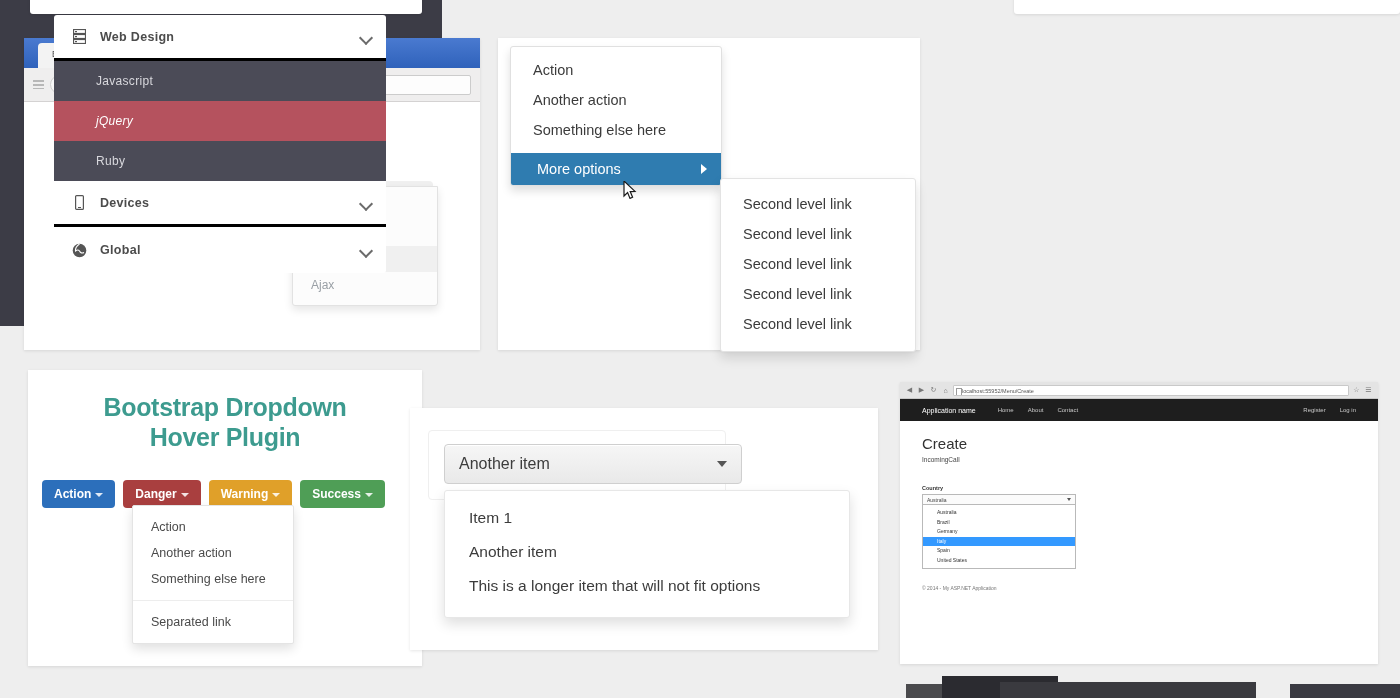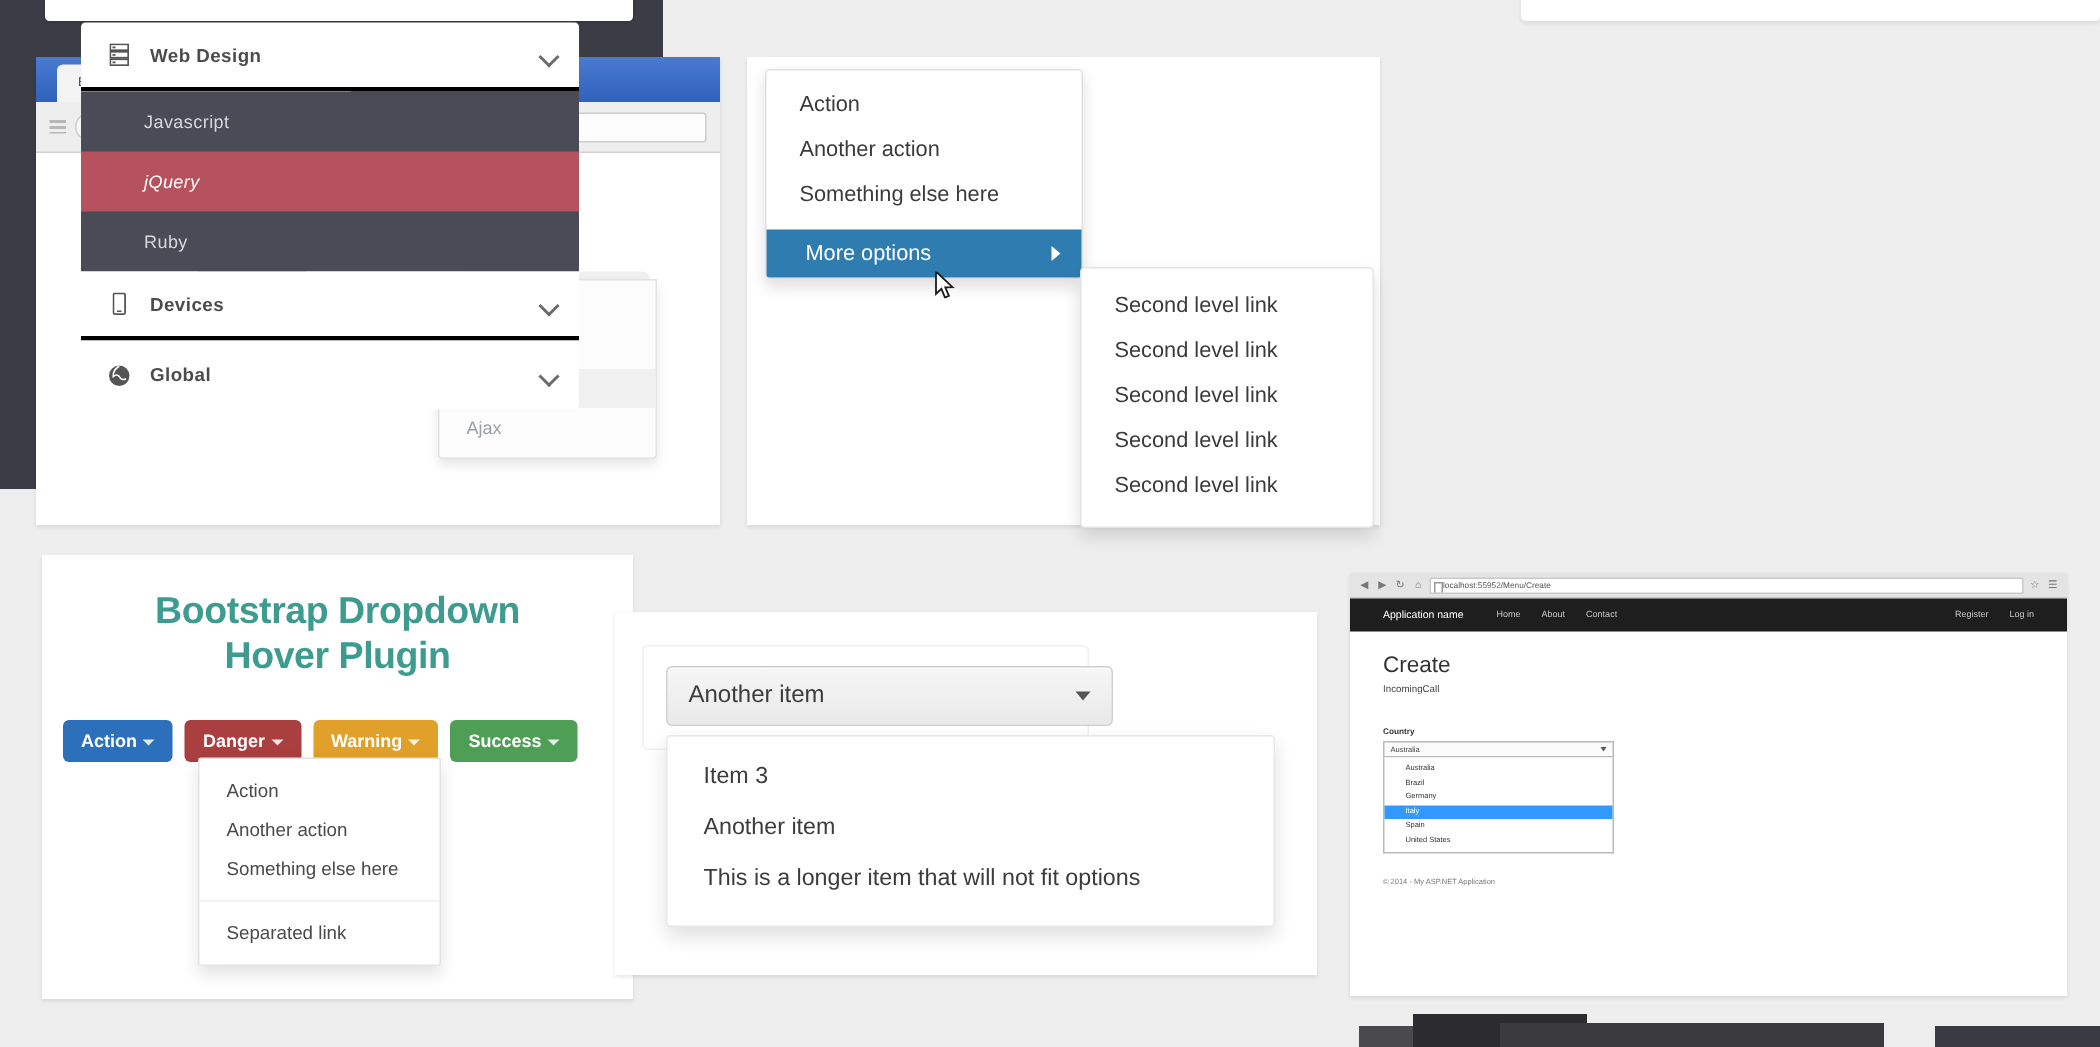--- a/index.html
+++ b/index.html
@@ -383,21 +383,21 @@
   </div>
 </div>
 
 <div class="card" id="card-select">
   <div class="sel-outer"></div>
   <div class="sel-control">
     <span>Another item</span>
     <span class="sel-caret"></span>
   </div>
   <div class="sel-menu">
-    <div class="sel-item">Item 3</div>
+    <div class="sel-item">Item 1</div>
     <div class="sel-item">Another item</div>
     <div class="sel-item">This is a longer item that will not fit options</div>
   </div>
 </div>
 
 <div class="card" id="card-aspnet">
   <div class="asp-chrome">
     <span class="asp-ic">◀</span>
     <span class="asp-ic">▶</span>
     <span class="asp-ic">↻</span>

